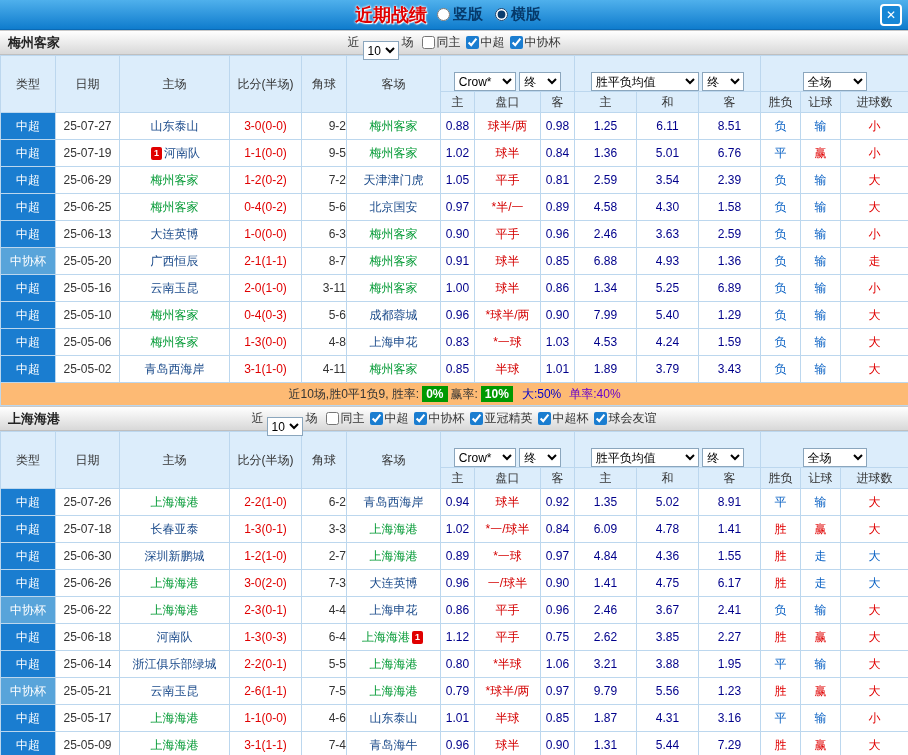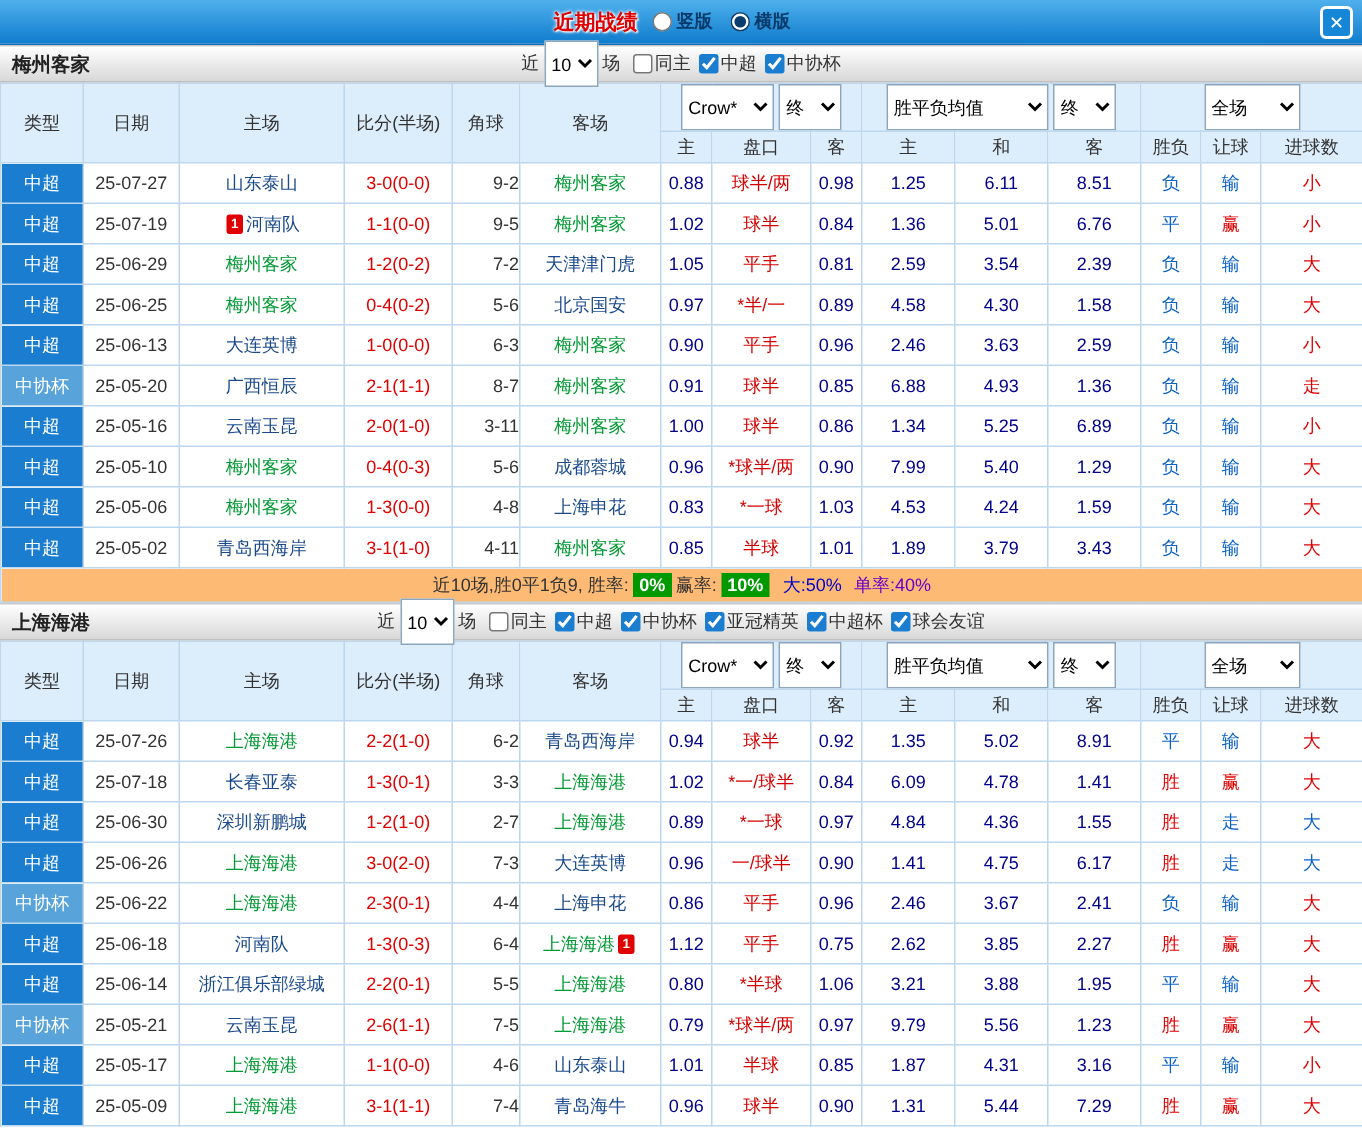--- a/index.html
+++ b/index.html
@@ -7,43 +7,44 @@
     width: 908px; height: 755px; overflow: hidden; background: #fff;
     font-family: "Liberation Sans", "DejaVu Sans", sans-serif; font-size: 12px;
   }
   
   .topbar {
     height: 30px; background: linear-gradient(#4fb0ec, #0f7ccd);
     display: flex; align-items: center; justify-content: center; position: relative;
     border-bottom: 1px solid #0a6ab5;
   }
   .topbar-title {
-    color: #e00000; font-weight: bold; font-size: 14px; margin-right: 10px;
+    color: #e00000; font-weight: bold; font-size: 18px; margin-right: 10px;
     text-shadow: 0 0 2px #fff, 0 0 3px #fff, 1px 1px 1px #fff;
   }
   .radio-wrap { display: flex; align-items: center; margin-right: 12px; cursor: pointer; }
   .radio-wrap input { accent-color: #0a3d6e; width: 13px; height: 13px; margin-right: 3px; }
-  .radio-wrap span { color: #063a6b; font-size: 12px; font-weight: bold; }
+  .radio-wrap span { color: #063a6b; font-size: 15px; font-weight: bold; }
   .close-btn {
     position: absolute; right: 6px; top: 4px; width: 22px; height: 22px;
     background: #1687d6; border: 2px solid #fff; border-radius: 4px;
     color: #fff; font-weight: bold; font-size: 12px; line-height: 18px;
     text-align: center; cursor: pointer;
   }
   
   .sec-head {
     height: 25px; background: linear-gradient(#ffffff, #d8d8d8);
     border-top: 1px solid #c9c9c9; border-bottom: 1px solid #bfbfbf;
     display: flex; align-items: center; position: relative;
   }
   .team-title { position: absolute; left: 8px; font-weight: bold; font-size: 13px; color: #222; }
   .filters { margin: 0 auto; display: flex; align-items: center; gap: 3px; color: #333; }
   .filters select, .selcell select {
-    font-size: 12px; height: 31px; border: 1px solid #8ba6bd; background: #fff;
+    font-size: 12px; height: 19px; border: 1px solid #8ba6bd; background: #fff;
     font-family: "Liberation Sans", "DejaVu Sans", sans-serif;
+    margin-top: 16px;
   }
   .chk { display: inline-flex; align-items: center; margin-left: 5px; cursor: pointer; }
   .chk input { width: 13px; height: 13px; accent-color: #1a7dd0; margin-right: 2px; }
   
   table { width: 908px; table-layout: fixed; border-collapse: collapse; }
   th, td { border: 1px solid #bcd7ee; text-align: center; overflow: hidden; white-space: nowrap; }
   thead th { background: #dcedfb; color: #333; font-weight: normal; height: 21px; }
   thead tr.selrow th { height: 25px; }
   td { height: 27px; }
   .sel-company { width: 62px; }

